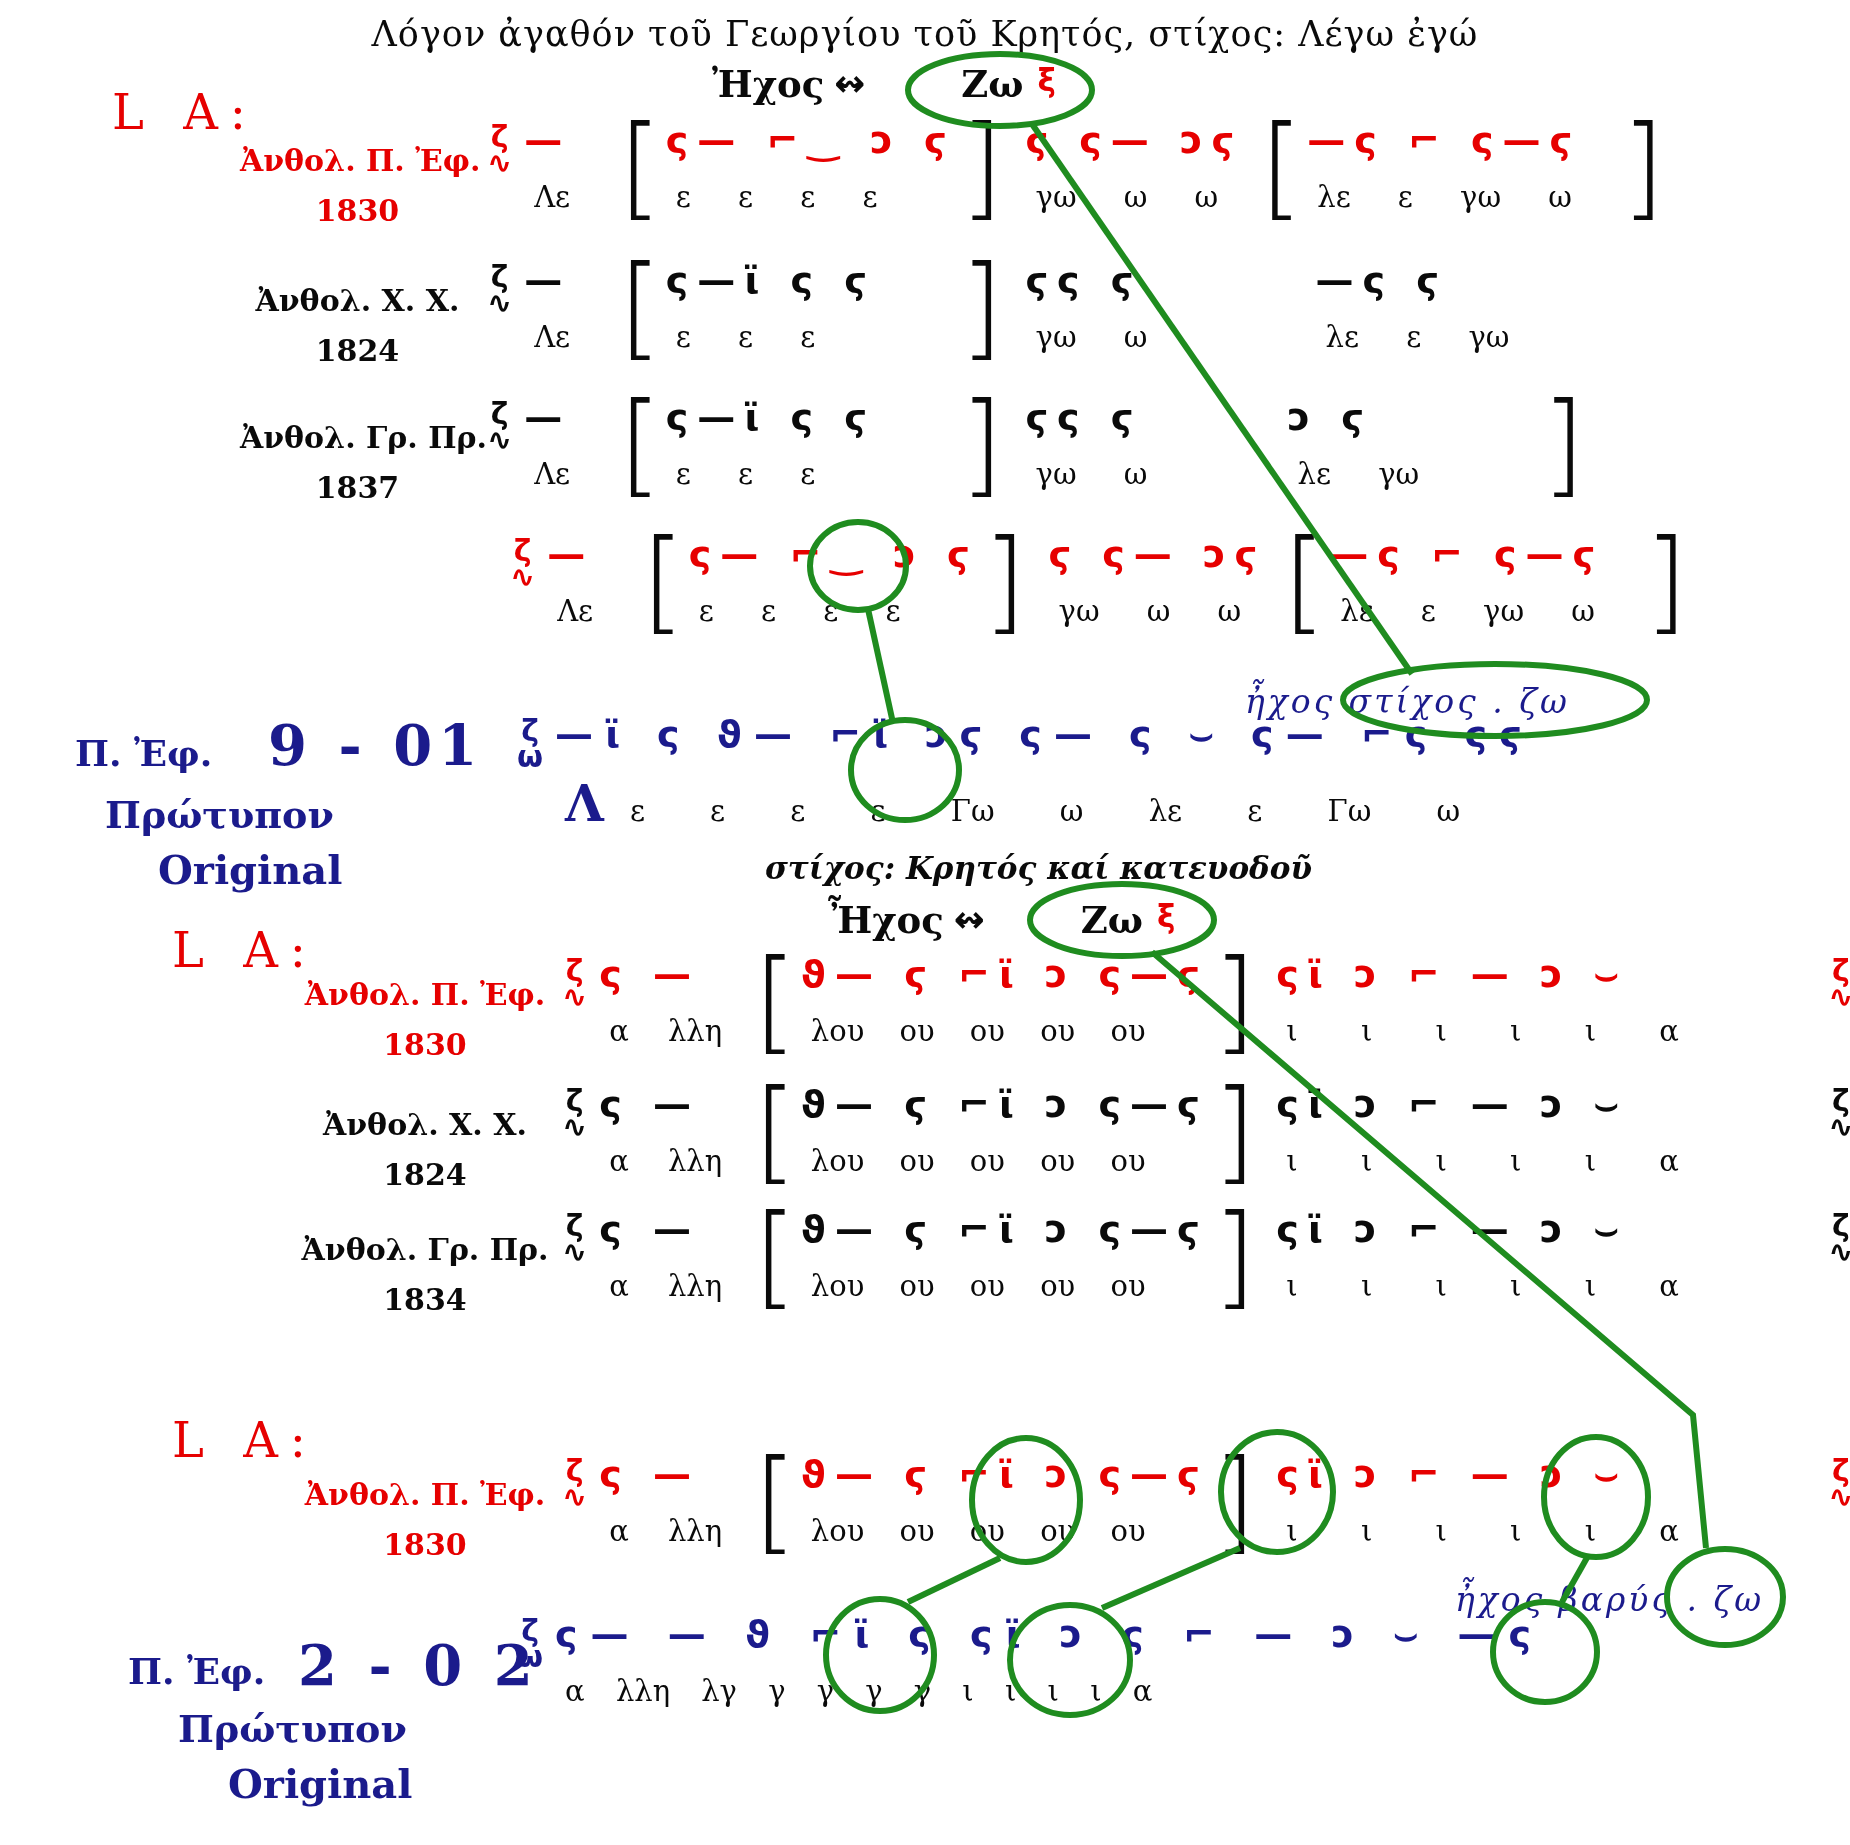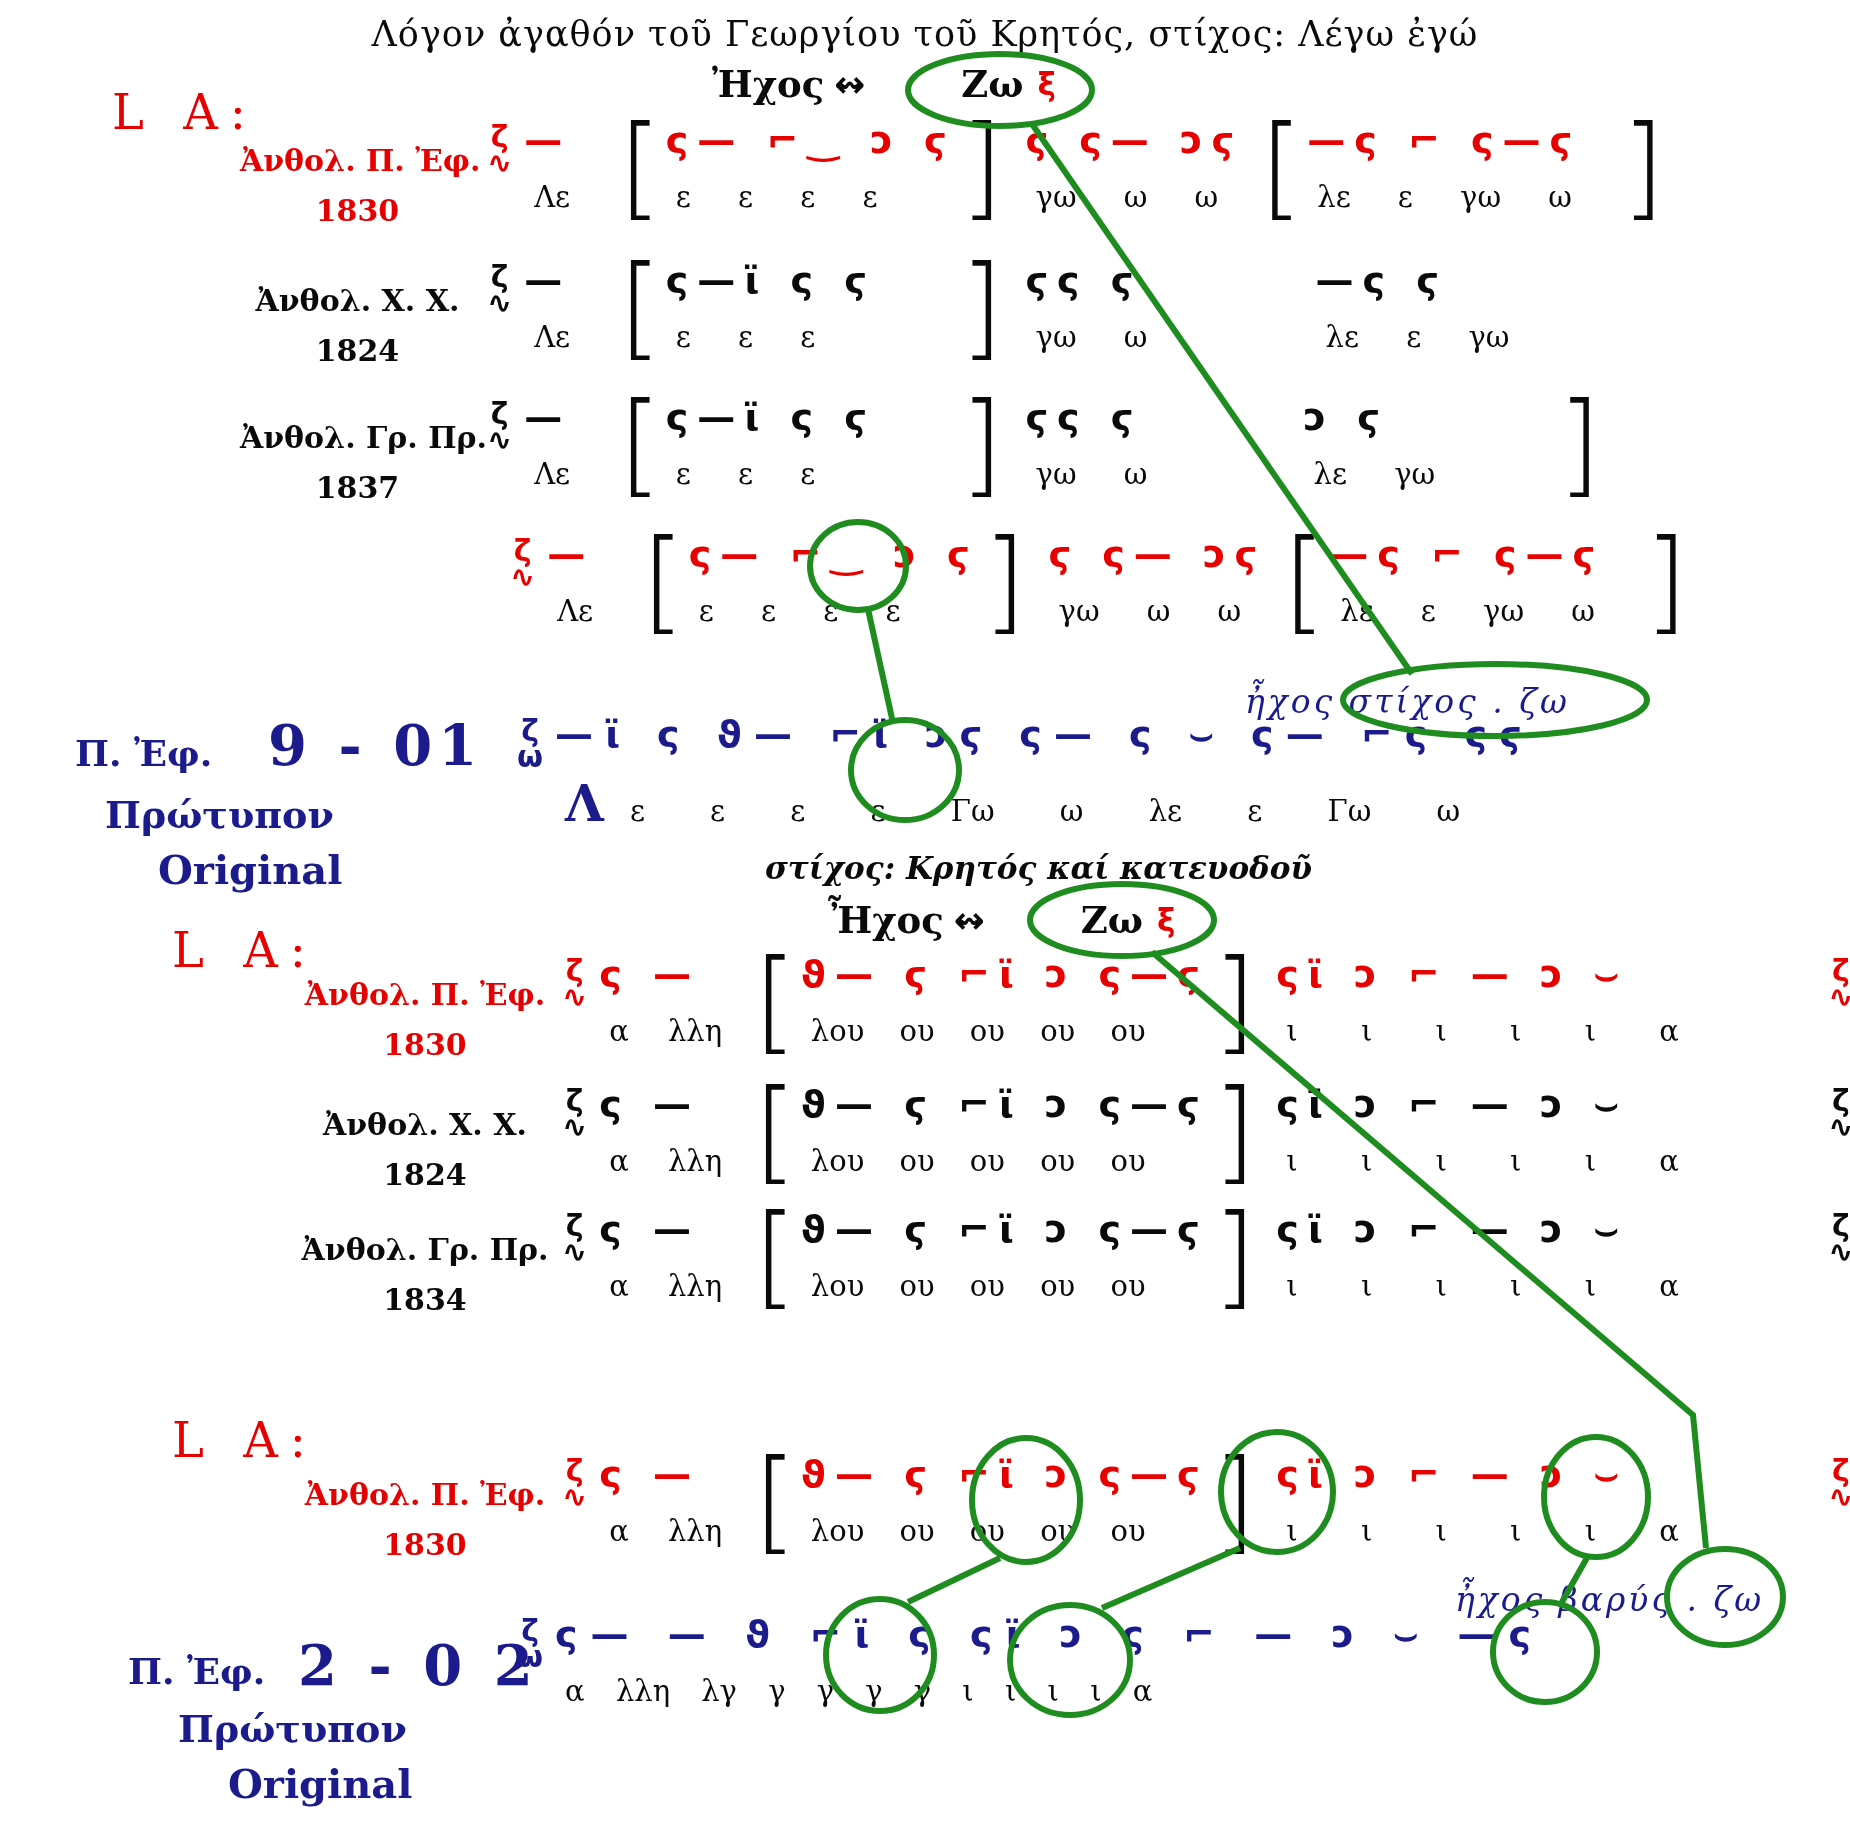--- a/index.html
+++ b/index.html
@@ -14,21 +14,21 @@
     background:#ffffff;
     font-family:"DejaVu Serif", serif;
     color:var(--black);
   }
   .abs{position:absolute}
   .red{color:var(--red)}
   .blk{color:var(--black)}
   .navy{color:var(--navy)}
 
   .title{font-size:35px;font-weight:400;letter-spacing:1px;white-space:nowrap}
-  .mode{display:flex;align-items:center;font-size:37px;font-weight:600;white-space:nowrap}
+  .mode{display:flex;align-items:flex-start;font-size:37px;font-weight:600;white-space:nowrap}
   .mode .sym{font-family:"DejaVu Sans",sans-serif;font-weight:bold;margin-left:10px}
   .mode .zo{margin-left:96px}
   .mode .xi{font-size:31px;margin-left:14px;font-family:"DejaVu Sans",sans-serif;font-weight:bold}
 
   .la{font-size:48px;letter-spacing:12px;white-space:nowrap}
 
   .mrow{position:absolute;display:flex;align-items:flex-start;white-space:nowrap}
   .lbl{text-align:center;font-size:30px;font-weight:600;line-height:50px}
   .mart{display:flex;flex-direction:column;align-items:center;
         font-family:"DejaVu Sans",sans-serif;font-weight:bold;
@@ -138,21 +138,21 @@
   <span class="brk">[</span>
   <div class="seg" style="min-width:290px">
     <div class="neu">ς—ϊ ς ϛ</div>
     <div class="syl">ε ε ε</div>
   </div>
   <span class="brk">]</span>
   <div class="seg" style="min-width:230px;margin-left:18px">
     <div class="neu">ϛς ϛ</div>
     <div class="syl">γω ω</div>
   </div>
-  <div class="seg" style="min-width:250px;margin-left:48px">
+  <div class="seg" style="min-width:250px;margin-left:32px">
     <div class="neu">ɔ ϛ</div>
     <div class="syl">λε γω</div>
   </div>
   <span class="brk">]</span>
 </div>
 
 <div class="mrow red" style="top:532px;left:498px">
   <div class="mart">
     <span>ζ</span>
     <span>∿</span>

